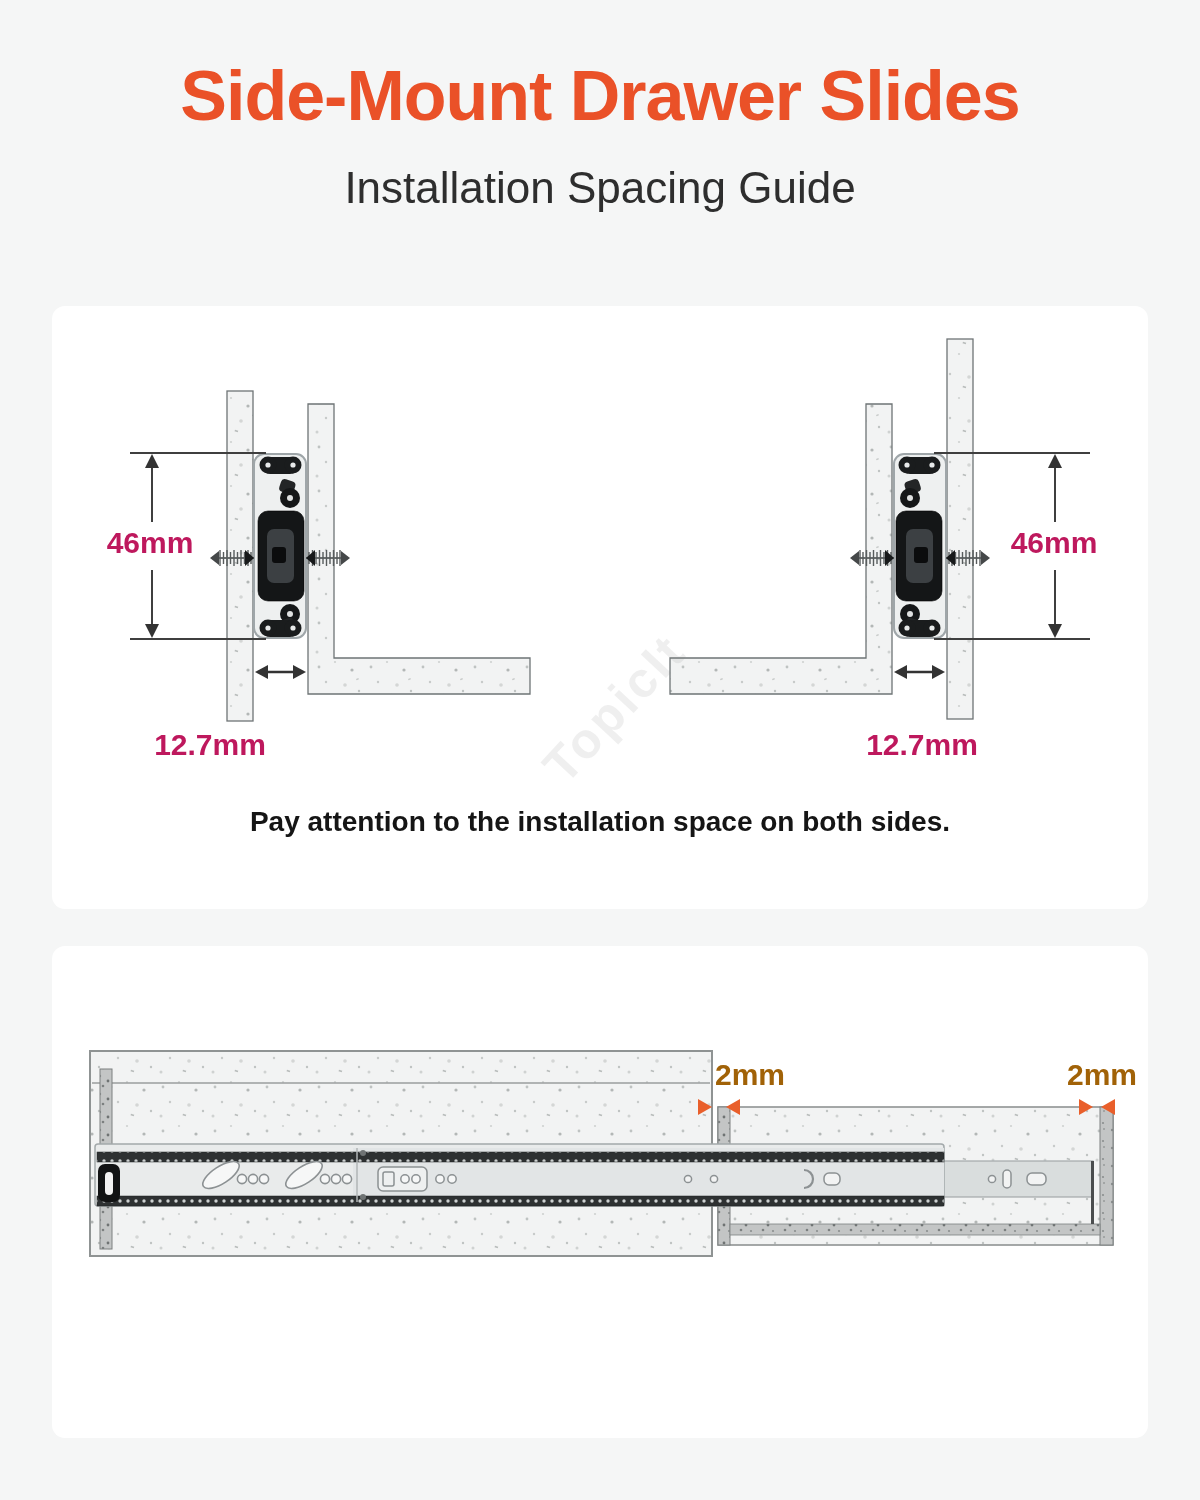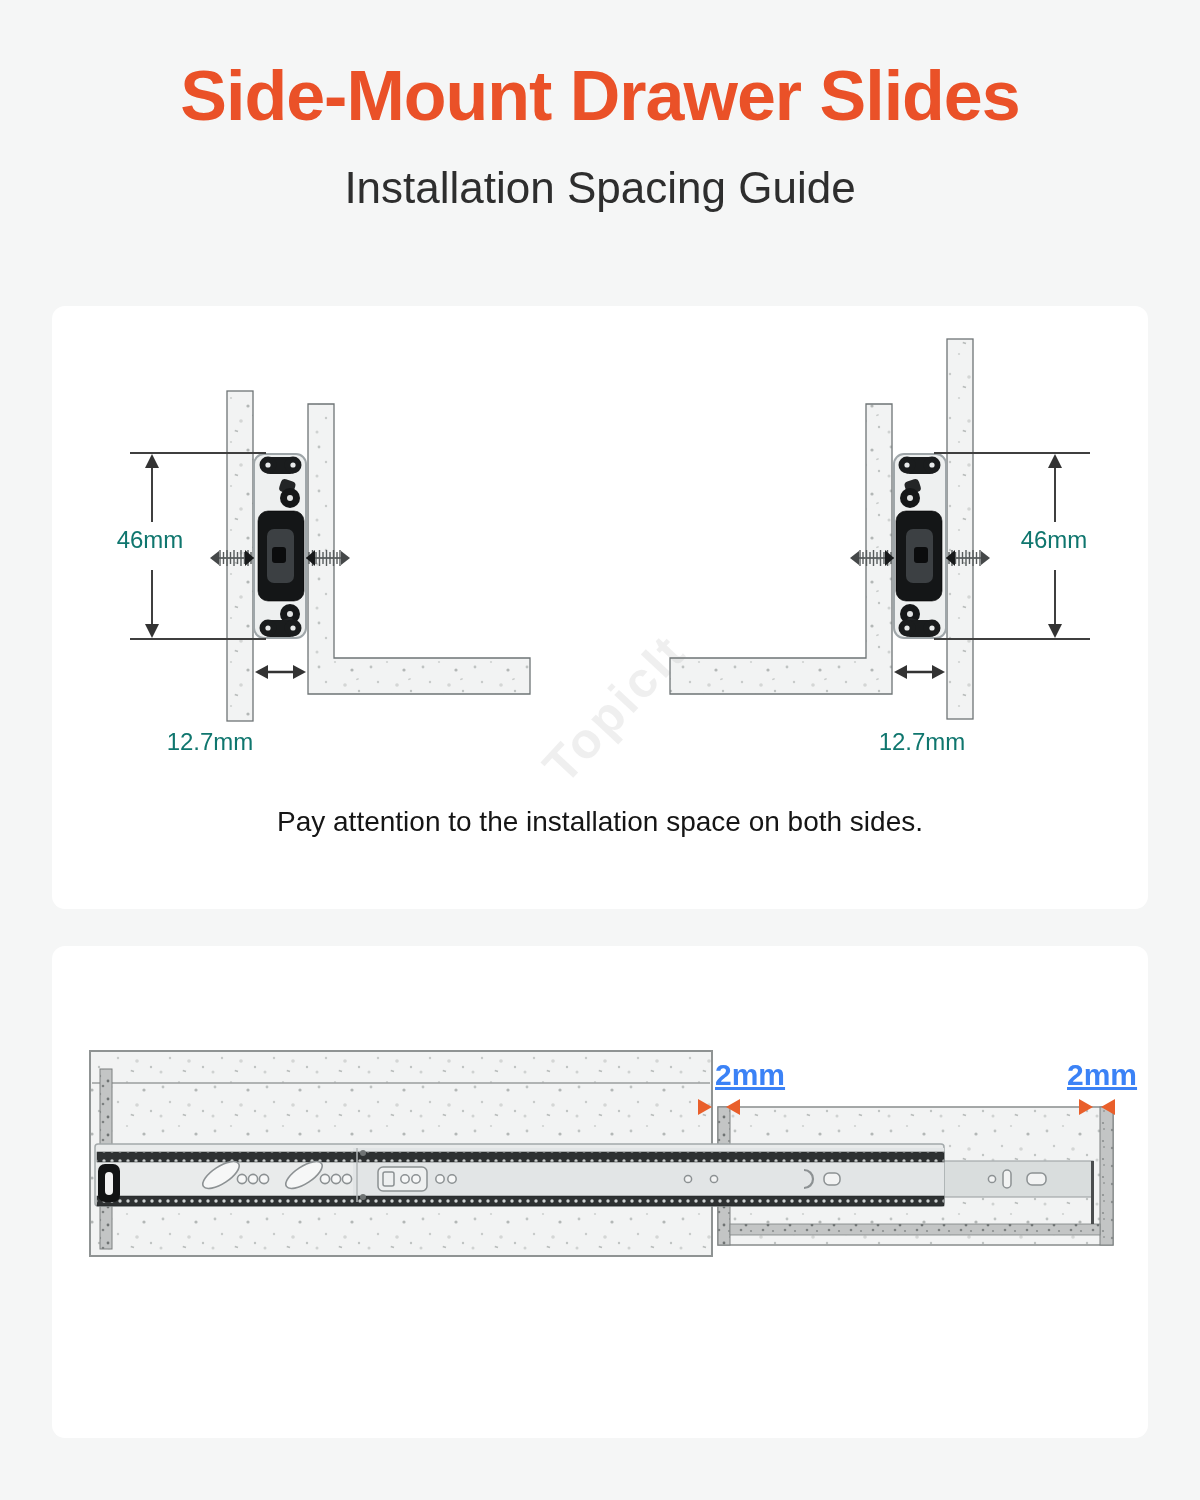--- a/index.html
+++ b/index.html
@@ -24,34 +24,33 @@
   }
   .card{
     position:absolute;left:52px;width:1096px;
     background:#ffffff;border-radius:13px;
   }
   .card-top{top:300px;height:603px;}
   .card-bottom{top:940px;height:492px;}
   .card svg{position:absolute;left:0;top:0;}
   .dim-label{
     position:absolute;
-    font-weight:400;font-size:24px;color:#0f766e;
+    font-weight:700;font-size:30px;color:#be185d;
     white-space:nowrap;
   }
   .dim-label.centered{text-align:center;}
   .gap-label{
     position:absolute;
-    font-weight:700;font-size:30px;color:#3b82f6;
+    font-weight:700;font-size:30px;color:#a16207;
     white-space:nowrap;
-    text-decoration:underline;
   }
   .caption{
     position:absolute;left:0;width:1096px;
     text-align:center;
-    font-size:28px;font-weight:400;color:#151515;
+    font-size:28px;font-weight:700;color:#151515;
   }
   .watermark{
     position:absolute;left:505px;top:630px;width:300px;
     transform:rotate(-47deg);
     font-size:50px;font-weight:700;letter-spacing:3px;
     color:rgba(130,130,130,0.13);
     pointer-events:none;
   }
 </style>
 </head>

